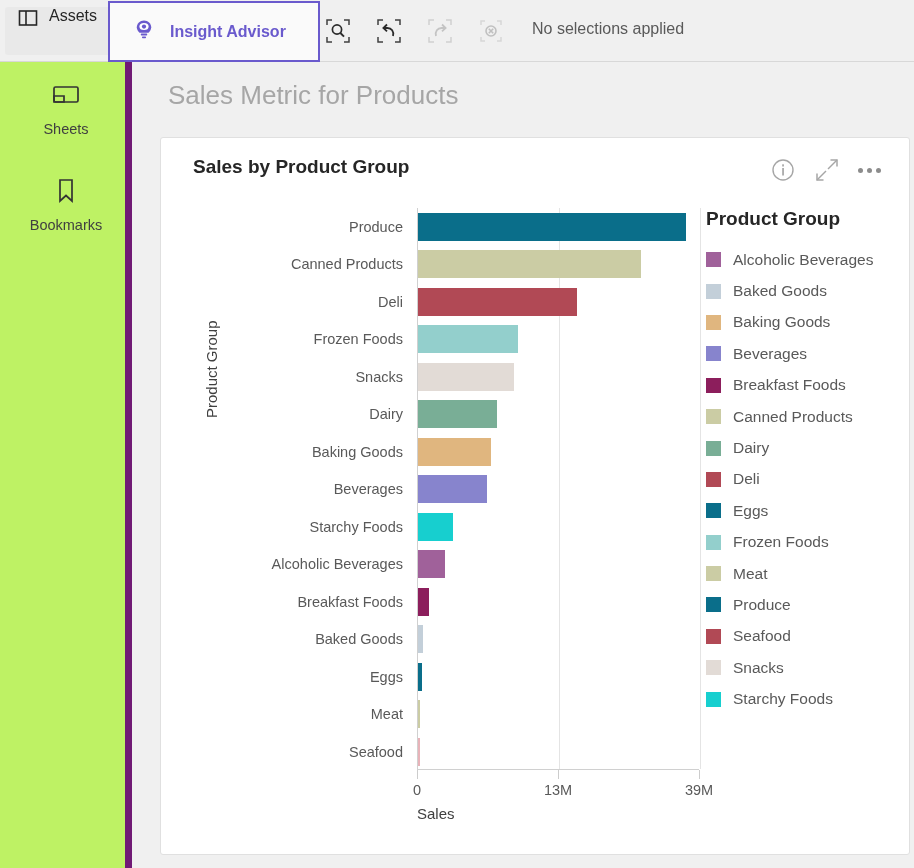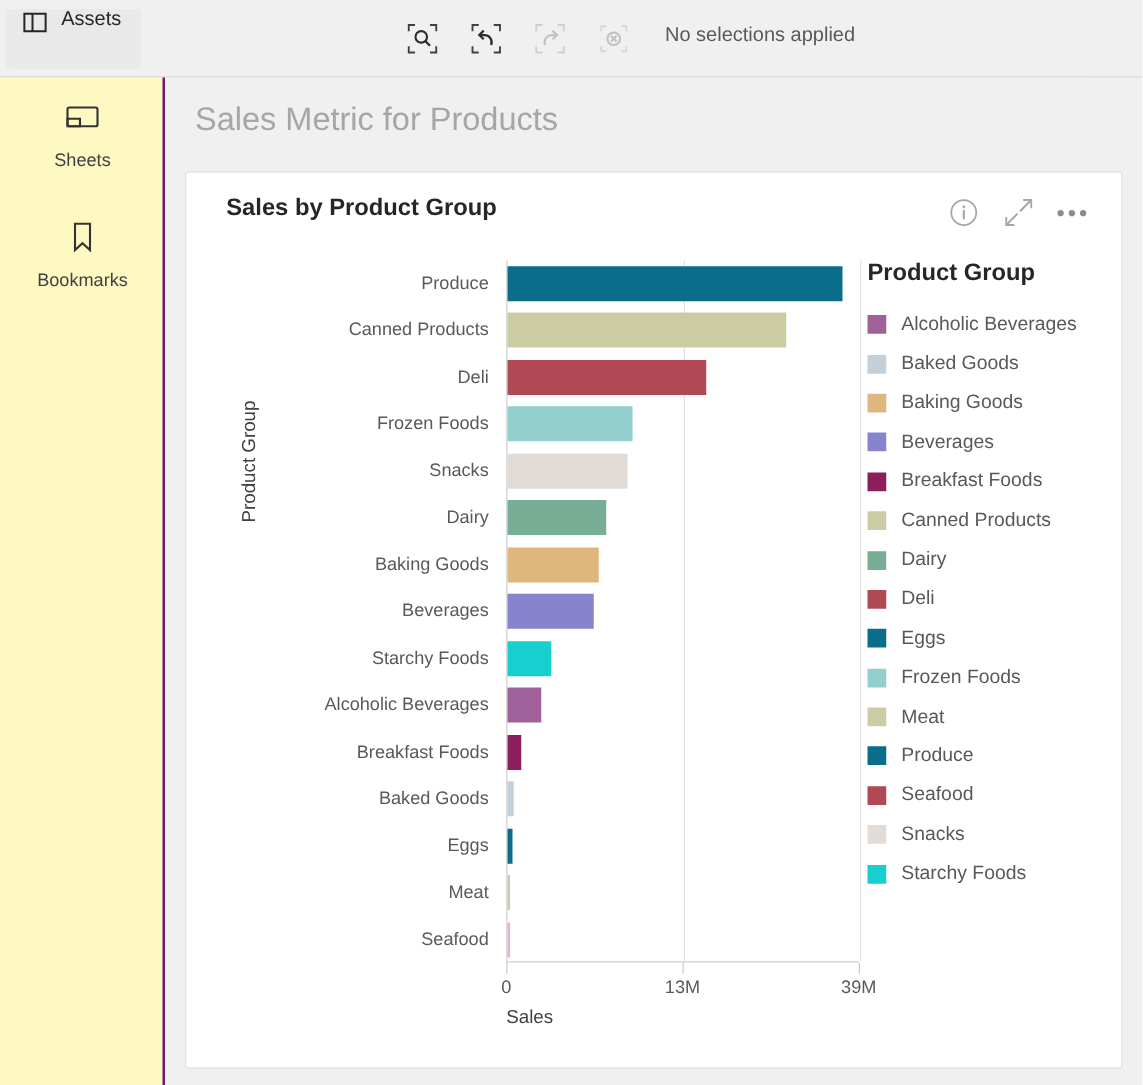--- a/index.html
+++ b/index.html
@@ -76,22 +76,22 @@
     position: absolute;
     top: 20px; left: 532px;
     font-size: 16px; color: #595959;
   }
 
   
   .sidebar {
     position: absolute;
     top: 62px; left: 0;
     width: 132px; height: 806px;
-    background: #fef9c3;
-    border-right: 2px solid #701a75;
+    background: #bef264;
+    border-right: 7px solid #701a75;
   }
   .side-item {
     position: relative;
     width: 132px; height: 95px;
     display: flex; flex-direction: column;
     align-items: center; justify-content: center;
     gap: 8px;
     cursor: pointer;
   }
   .side-label {
@@ -102,21 +102,21 @@
     position: absolute;
     left: 8px; top: 2px;
     width: 115px; height: 91px;
     border: 3px solid #F44336;
     pointer-events: none;
   }
 
   
   .main {
     position: absolute;
-    top: 62px; left: 132px;
+    top: 62px; left: 144px;
     width: 740px; height: 806px;
     background: #f0f0f0;
   }
   .page-title {
     position: absolute;
     top: 18px; left: 24px;
     font-size: 26px; color: #a6a6a6; font-weight: 400;
   }
 
   .card {
@@ -256,20 +256,32 @@
     <div class="assets-btn">
       <span>
         <svg width="22" height="22" viewBox="0 0 22 22">
           <rect x="2.5" y="4" width="17" height="14" fill="none" stroke="#262626" stroke-width="1.6"></rect>
           <line x1="9" y1="4" x2="9" y2="18" stroke="#262626" stroke-width="1.6"></line>
         </svg>
       </span>
       <span class="assets-label">Assets</span>
     </div>
 
+    <div class="ia-tab">
+      <span>
+        <svg width="24" height="24" viewBox="0 0 24 24">
+          <path d="M12 2.5c-4.1 0-7.2 3-7.2 6.8 0 2.6 1.5 4.3 2.7 5.5h9c1.2-1.2 2.7-2.9 2.7-5.5 0-3.8-3.1-6.8-7.2-6.8z" fill="#6A5ACD"></path>
+          <ellipse cx="12" cy="8.6" rx="4.6" ry="3.5" fill="#ffffff"></ellipse>
+          <circle cx="12" cy="8.6" r="2.1" fill="#6A5ACD"></circle>
+          <rect x="8.8" y="15.6" width="6.4" height="1.9" rx="0.7" fill="#6A5ACD"></rect>
+          <rect x="10" y="18.4" width="4" height="1.9" rx="0.7" fill="#6A5ACD"></rect>
+        </svg>
+      </span>
+      <span class="ia-label">Insight Advisor</span>
+    </div>
 
     <div class="toolbar-icons">
 
       <div class="tb-icon">
         <svg width="26" height="26" viewBox="0 0 26 26">
           <path d="M2 7V2h5" fill="none" stroke="#404040" stroke-width="1.5"></path>
           <path d="M19 2h5v5" fill="none" stroke="#404040" stroke-width="1.5"></path>
           <path d="M24 19v5h-5" fill="none" stroke="#404040" stroke-width="1.5"></path>
           <path d="M7 24H2v-5" fill="none" stroke="#404040" stroke-width="1.5"></path>
           <circle cx="12" cy="11.5" r="4.6" fill="none" stroke="#2b2b2b" stroke-width="1.7"></circle>

